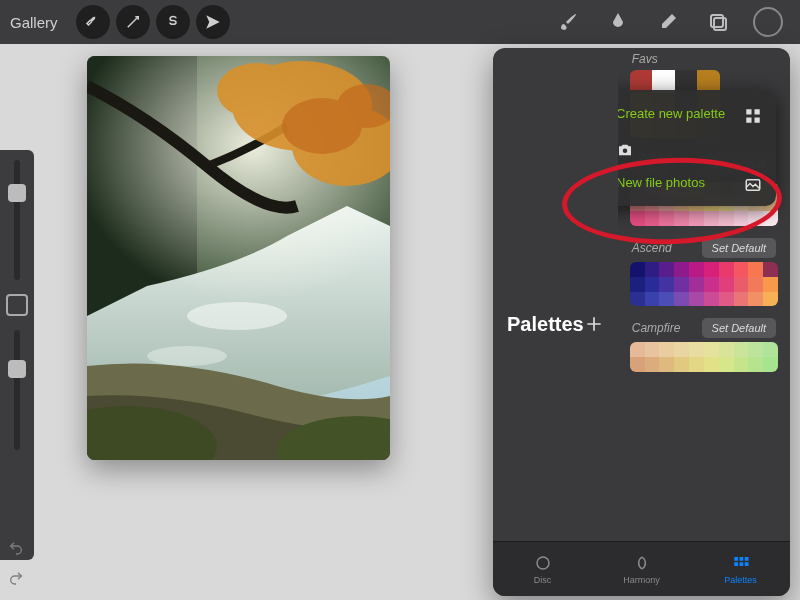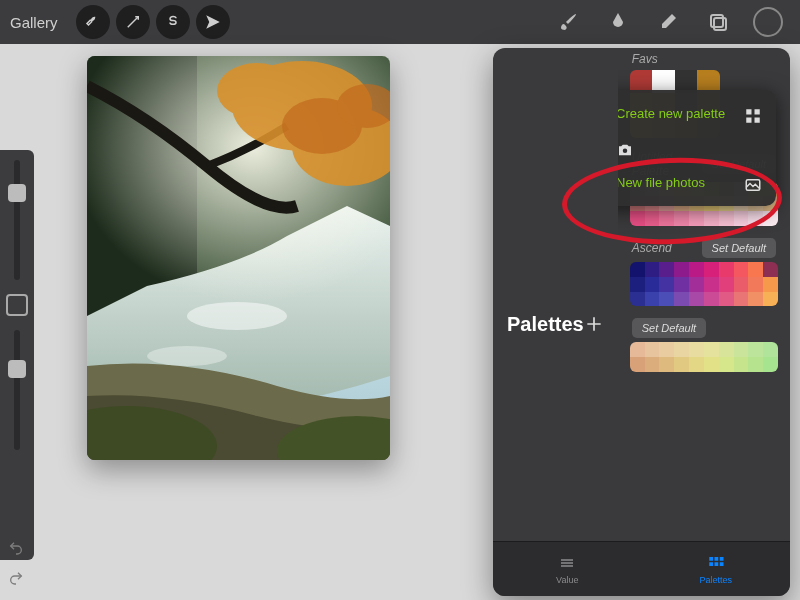--- a/index.html
+++ b/index.html
@@ -468,20 +468,21 @@
         <div class="sw" style="background: rgb(123, 75, 178);"></div>
         <div class="sw" style="background: rgb(168, 72, 167);"></div>
         <div class="sw" style="background: rgb(203, 75, 151);"></div>
         <div class="sw" style="background: rgb(225, 90, 134);"></div>
         <div class="sw" style="background: rgb(234, 117, 117);"></div>
         <div class="sw" style="background: rgb(242, 144, 101);"></div>
         <div class="sw" style="background: rgb(247, 176, 86);"></div>
       </div>
 
     <div class="pal-sub">
+      <div class="name">Campfire</div>
       <div class="btn">Set Default</div>
     </div>
     <div class="swatch-grid" id="sw3">
         <div class="sw" style="background: rgb(230, 185, 153);"></div>
         <div class="sw" style="background: rgb(232, 196, 158);"></div>
         <div class="sw" style="background: rgb(233, 205, 161);"></div>
         <div class="sw" style="background: rgb(233, 213, 161);"></div>
         <div class="sw" style="background: rgb(232, 220, 160);"></div>
         <div class="sw" style="background: rgb(229, 226, 157);"></div>
         <div class="sw" style="background: rgb(217, 228, 155);"></div>
@@ -529,23 +530,30 @@
             </svg>
         </span>
       </div>
     </div>
 
   </div>
 
   <div class="tabbar">
     <div class="tab">
       <svg viewBox="0 0 24 24" fill="none" stroke="currentColor" stroke-width="2">
-          <path d="M4 8h16M4 12h16M4 16h16"></path>
+          <circle cx="12" cy="12" r="8"></circle>
         </svg>
-      <span>Value</span>
+      <span>Disc</span>
+    </div>
+    <div class="tab">
+      <svg viewBox="0 0 24 24" fill="none" stroke="currentColor" stroke-width="2">
+          <path d="M12 4c6 4 6 12 0 16"></path>
+          <path d="M12 4c-6 4-6 12 0 16"></path>
+        </svg>
+      <span>Harmony</span>
     </div>
     <div class="tab active">
       <svg viewBox="0 0 24 24" fill="currentColor">
           <rect x="3" y="4" width="5" height="5"></rect>
           <rect x="10" y="4" width="5" height="5"></rect>
           <rect x="17" y="4" width="5" height="5"></rect>
           <rect x="3" y="11" width="5" height="5"></rect>
           <rect x="10" y="11" width="5" height="5"></rect>
           <rect x="17" y="11" width="5" height="5"></rect>
         </svg>

